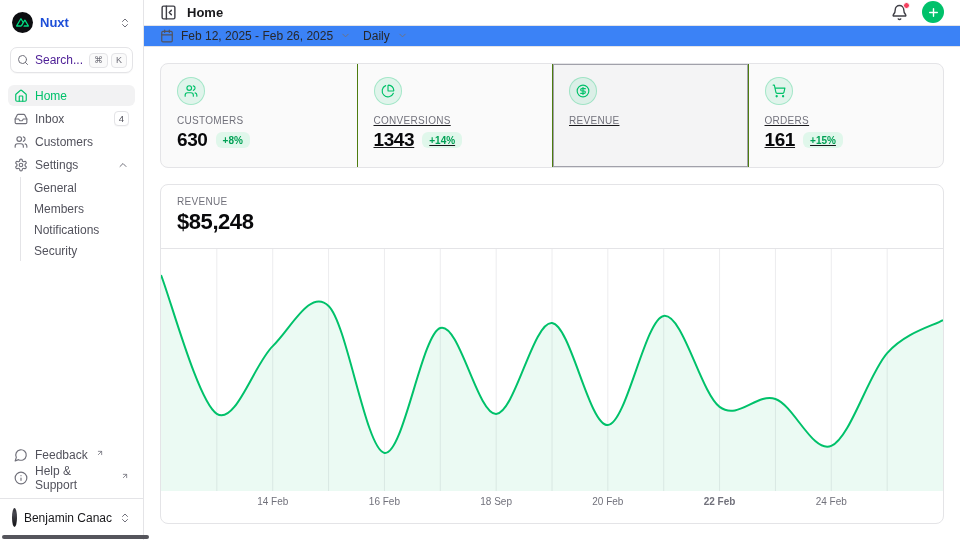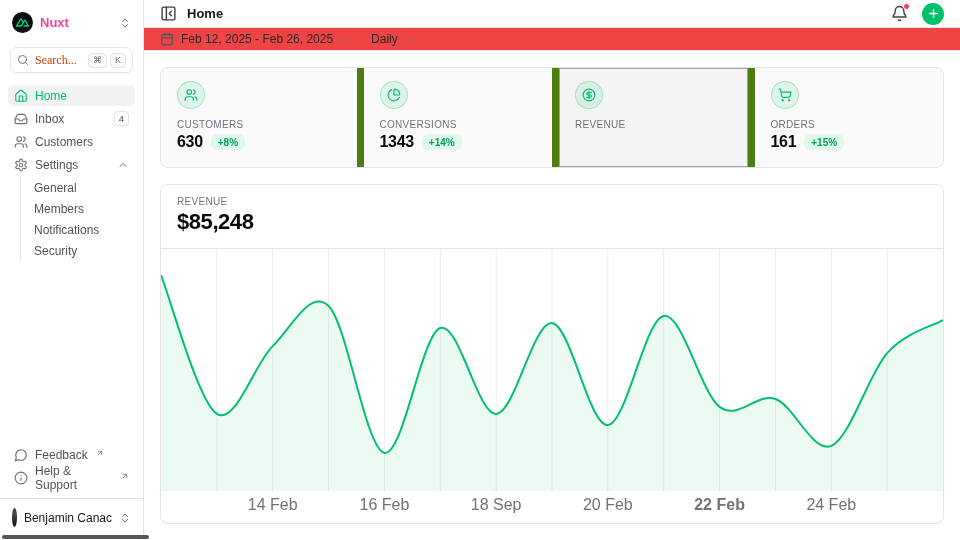--- a/index.html
+++ b/index.html
@@ -11,27 +11,27 @@
   }
   svg { display:block; }
   .ic { display:inline-flex; align-items:center; justify-content:center; flex:none; }
   .ic svg { width:100%; height:100%; }
 
   
   .sidebar { width:144px; min-width:144px; border-right:1px solid #e4e4e7; display:flex; flex-direction:column; padding:8px 8px 10px; background:#fff; }
   .ws-row { display:flex; align-items:center; gap:7px; padding:4px 4px 2px; cursor:pointer; }
   .logo-circle { width:21px; height:21px; border-radius:50%; background:#0c0d10; display:flex; align-items:center; justify-content:center; }
   .logo-circle svg { width:13px; height:13px; }
-  .ws-name { font-size:13px; font-weight:600; color:#ec4899; }
+  .ws-name { font-size:13px; font-weight:600; color:#1d4ed8; }
   .ml-auto { margin-left:auto; }
   .icon-12 { width:12px; height:12px; color:#71717b; }
   .icon-14 { width:14px; height:14px; }
 
   .search-box { margin:12px 2px 12px; height:26px; display:flex; align-items:center; gap:6px; padding:0 6px; border:1px solid #e4e4e7; border-radius:7px; background:#fff; box-shadow:0 1px 1px rgba(0,0,0,0.03); cursor:text; }
-  .search-box .ph { font-size:12px; color:#c2410c;font-family:Liberation Serif, serif; }
+  .search-box .ph { font-size:12px; color:#4c1d95; }
   .keys { margin-left:auto; display:flex; gap:3px; }
   kbd { font-family:inherit; font-size:9px; color:#71717b; border:1px solid #e4e4e7; border-radius:4px; background:#fafafa; padding:1px 4px; line-height:11px; min-width:15px; text-align:center; }
 
   .nav-item { display:flex; align-items:center; gap:7px; padding:3px 6px; border-radius:6px; font-size:12px; font-weight:500; color:#52525c; margin-bottom:2px; cursor:pointer; height:21px; }
   .nav-item .ic { color:#71717b; }
   .nav-item.active { background:#f2f2f3; color:var(--primary); }
   .nav-item.active .ic { color:var(--primary); }
   .num-chip { margin-left:auto; font-size:9.5px; font-weight:500; color:#52525c; border:1px solid #e4e4e7; border-radius:4px; background:#fff; padding:0 4px; line-height:13px; box-shadow:0 1px 1px rgba(0,0,0,0.03); }
   .sub-list { margin:2px 0 2px 12px; border-left:1px solid #e4e4e7; }
   .sub-item { font-size:12px; color:#52525c; padding:4px 0 4px 13px; cursor:pointer; height:21px; display:flex; align-items:center; }
@@ -46,46 +46,46 @@
   .main { flex:1; display:flex; flex-direction:column; min-width:0; }
   .app-header { height:42px; border-bottom:1px solid #e4e4e7; display:flex; align-items:center; gap:10px; padding:0 16px; background:#fff; }
   .panel-toggle { width:17px; height:17px; color:#3f3f46; cursor:pointer; }
   .page-title { font-size:13px; font-weight:600; }
   .header-right { margin-left:auto; display:flex; align-items:center; gap:14px; }
   .bell-wrap { position:relative; width:17px; height:17px; color:#3f3f46; cursor:pointer; }
   .notif-dot { position:absolute; top:-2px; right:-2px; width:7px; height:7px; border-radius:50%; background:var(--dot); border:1.5px solid #fff; }
   .plus-btn { width:22px; height:22px; border-radius:50%; background:var(--primary); color:#fff; border:none; display:flex; align-items:center; justify-content:center; cursor:pointer; }
   .plus-btn svg { width:13px; height:13px; }
 
-  .toolbar { height:34px; border-bottom:1px solid #e4e4e7; display:flex; align-items:center; gap:20px; padding:0 16px; background:#ef4444; }
+  .toolbar { height:34px; border-bottom:1px solid #e4e4e7; display:flex; align-items:center; gap:12px; padding:0 16px; background:#3b82f6; }
   .tb-btn { display:flex; align-items:center; gap:7px; font-size:12px; font-weight:500; color:#27272a; cursor:pointer; background:none; border:none; font-family:inherit; }
   .tb-btn .cal { width:14px; height:14px; color:#52525c; }
   .tb-btn .chev { width:11px; height:11px; color:#71717b; }
 
   .content { padding:16px; flex:1; background:#fff; }
 
   .stats-grid { display:grid; grid-template-columns:repeat(4,1fr); border:1px solid #e4e4e7; border-radius:8px; background:#fafafa; overflow:hidden; }
   .stat-card { padding:13px 16px 16px; cursor:pointer; }
-  .stat-card + .stat-card { border-left:7px solid #4d7c0f; }
+  .stat-card + .stat-card { border-left:1px solid #4d7c0f;text-decoration:underline; }
   .stat-card.selected { background:#f4f4f5; box-shadow:inset 0 0 0 1px #a1a1aa; }
   .stat-icon { width:28px; height:28px; border-radius:50%; background:rgba(0,193,106,0.10); border:1px solid rgba(0,193,106,0.28); display:flex; align-items:center; justify-content:center; color:var(--primary); }
   .stat-icon svg { width:14px; height:14px; }
   .stat-label { margin-top:10px; font-size:10px; font-weight:500; color:#71717b; letter-spacing:0.03em; }
   .stat-value-row { margin-top:3px; display:flex; align-items:center; gap:8px; }
-  .stat-value { font-size:16px; font-weight:700; letter-spacing:-0.02em; color:#09090b; }
+  .stat-value { font-size:19px; font-weight:700; letter-spacing:-0.02em; color:#09090b; }
   .delta-badge { font-size:10px; font-weight:600; color:var(--badge-text); background:var(--badge-bg); border-radius:6px; padding:2.5px 7px; }
 
   .chart-panel { margin-top:16px; border:1px solid #e4e4e7; border-radius:8px; background:#fff; height:340px; overflow:hidden; }
   .chart-header { padding:11px 16px 13px; }
   .chart-kicker { font-size:10px; font-weight:500; color:#71717b; letter-spacing:0.03em; }
   .chart-big-value { font-size:22px; font-weight:700; letter-spacing:-0.02em; margin-top:2px; color:#09090b; }
   .plot-area { border-top:1px solid #e4e4e7; position:relative; }
   .plot-area svg { width:100%; height:242px; }
   .x-axis { position:relative; height:22px; }
-  .x-axis span { position:absolute; top:5px; transform:translateX(-50%); font-size:16px; color:#71717b; white-space:nowrap; }
+  .x-axis span { position:absolute; top:5px; transform:translateX(-50%); font-size:10px; color:#71717b; white-space:nowrap; }
 
   .h-scrollbar { position:absolute; left:2px; bottom:1px; width:147px; height:4px; border-radius:2px; background:#55555c; z-index:20; }
 </style>
 </head>
 <body>
 
 <aside class="sidebar">
   <div class="ws-row">
     <span class="logo-circle">
       <svg viewBox="0 0 24 24" fill="#00DC82">

